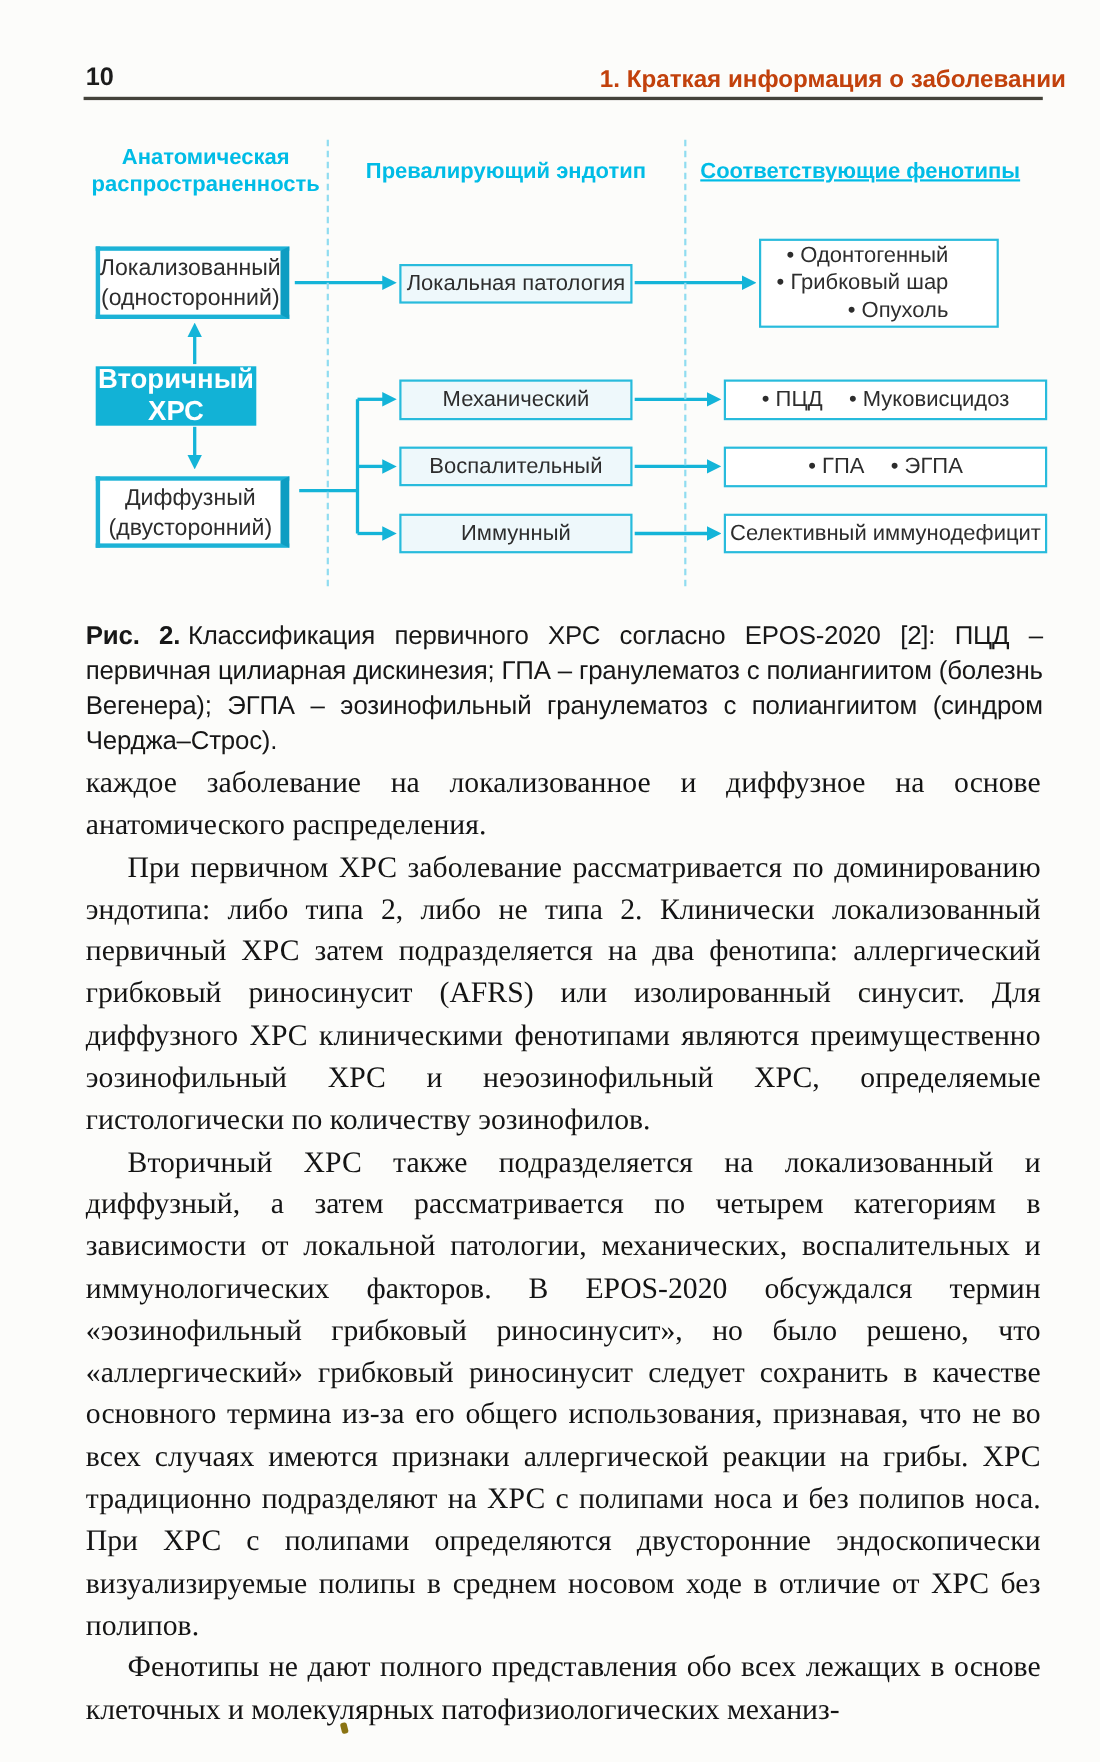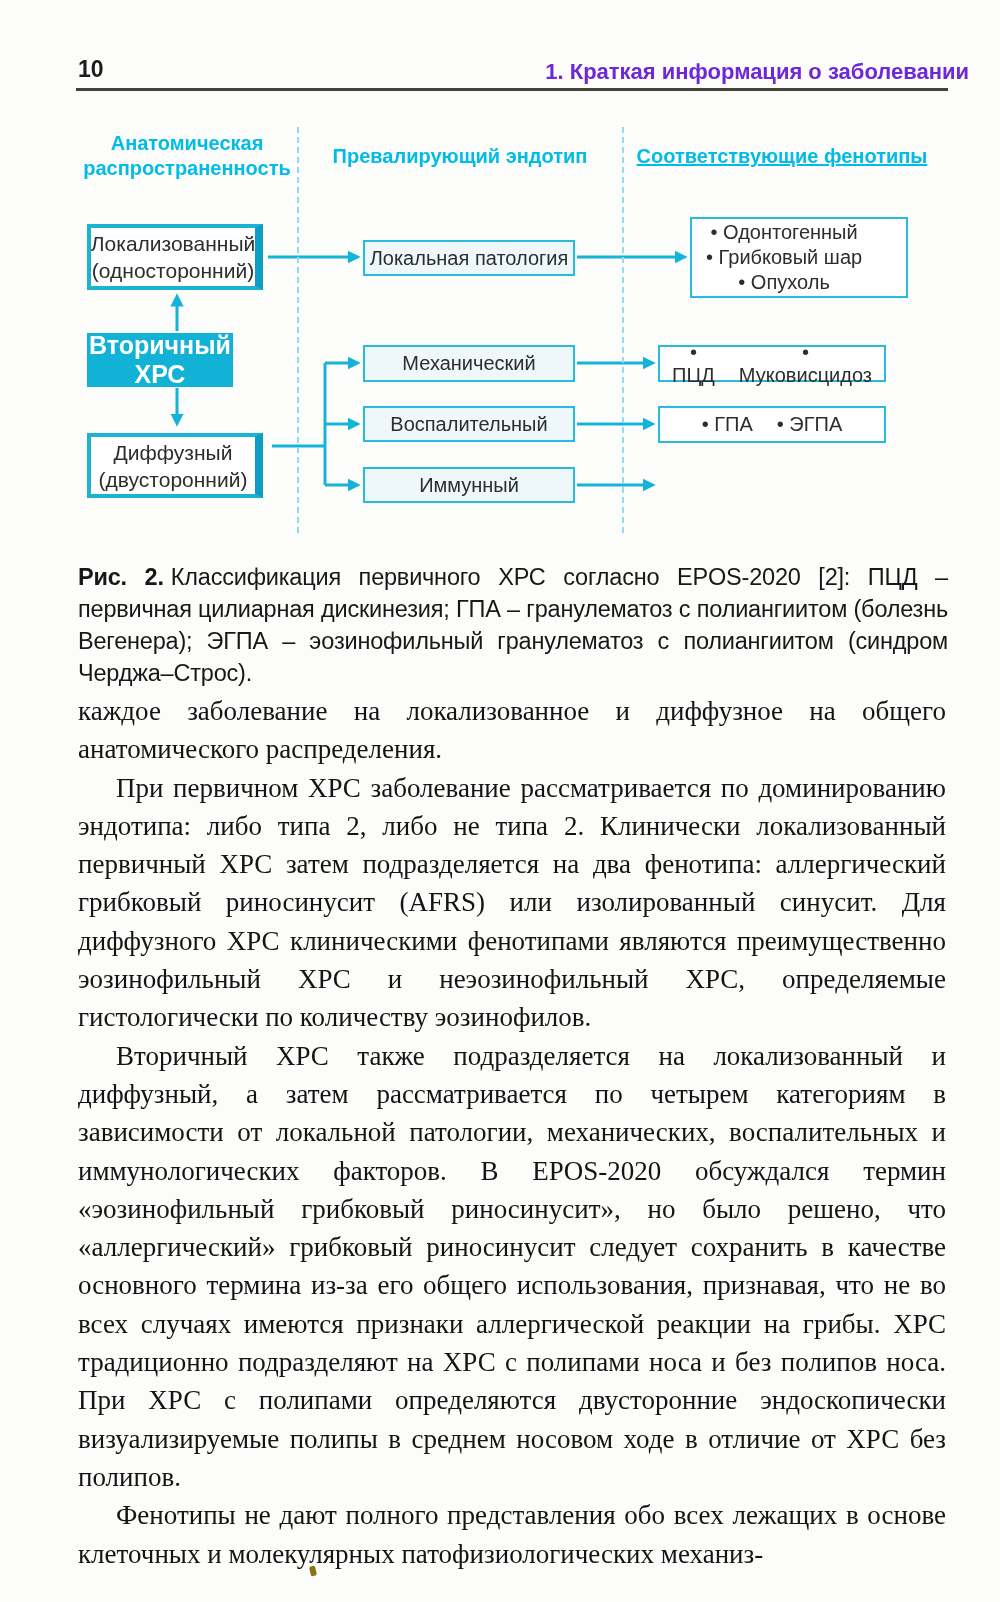--- a/index.html
+++ b/index.html
@@ -9,21 +9,21 @@
     font-family:"Liberation Sans","DejaVu Sans",sans-serif;
     padding-left:24px;
   }
   
   .page-num{
     position:absolute; left:78px; top:56px;
     font-size:23px; font-weight:bold; color:#1c1c1c;
   }
   .chapter{
     position:absolute; right:55px; top:59px;
-    font-size:22px; font-weight:bold; color:#6d28d9;
+    font-size:22px; font-weight:bold; color:#c2410c;
   }
   .rule{
     position:absolute; left:76px; top:88px; width:872px; height:3px;
     background:#44423a;
   }
   
   .dash{
     position:absolute; top:127px; height:406px; width:0;
     border-left:2px dashed #90dcf0;
   }
@@ -55,23 +55,23 @@
     background:#eef8fb; border:2px solid #28bbdc;
     font-size:20px; left:363px; width:212px; height:37px;
   }
   .e1{top:240px; height:36px;} .e2{top:345px;} .e3{top:406px; height:36px;} .e4{top:467px; height:36px;}
   .pheno{
     background:#ffffff; border:2px solid #28bbdc; font-size:20px;
   }
   .p1{
     left:690px; top:217px; width:218px; height:81px;
     flex-direction:column; align-items:flex-start; justify-content:center;
-    padding-left:14px; line-height:25px; text-align:center; white-space:pre-line;
+    padding-left:14px; line-height:25px; text-align:right; white-space:pre-line;
   }
-  .p2,.p3,.p4{left:658px; width:228px; height:37px;}
+  .p2,.p3,.p4{left:658px; width:294px; height:37px;}
   .p2{top:345px;} .p3{top:406px;} .p4{top:467px; height:36px;}
   .pheno .item{margin:0 12px;}
   .connectors{position:absolute; left:0; top:0; pointer-events:none;}
   
   .caption{
     position:absolute; left:78px; top:561px; width:870px; margin:0;
     font-size:23.5px; line-height:32px; letter-spacing:-0.2px;
     color:#171717; text-align:justify;
   }
   .caption .cap-label{font-weight:bold; margin-right:7px;}
@@ -141,26 +141,27 @@
 • Грибковый шар
 • Опухоль</div>
   <div class="dbox pheno p2">
     <span class="item">• ПЦД</span>
     <span class="item">• Муковисцидоз</span>
   </div>
   <div class="dbox pheno p3">
     <span class="item">• ГПА</span>
     <span class="item">• ЭГПА</span>
   </div>
+  <div class="dbox pheno p4">Селективный иммунодефицит</div>
 
   <p class="caption">
     <span class="cap-label">Рис. 2.</span><span>Классификация первичного ХРС согласно EPOS-2020 [2]: ПЦД – первичная цилиарная дискинезия; ГПА – гранулематоз с полиангиитом (болезнь Вегенера); ЭГПА – эозинофильный гранулематоз с полиангиитом (синдром Черджа–Строс).</span>
   </p>
 
   <div class="bodytext">
-    <p>каждое заболевание на локализованное и диффузное на общего анатомического распределения.</p>
+    <p>каждое заболевание на локализованное и диффузное на основе анатомического распределения.</p>
     <p class="indent">При первичном ХРС заболевание рассматривается по доминированию эндотипа: либо типа 2, либо не типа 2. Клинически локализованный первичный ХРС затем подразделяется на два фенотипа: аллергический грибковый риносинусит (AFRS) или изолированный синусит. Для диффузного ХРС клиническими фенотипами являются преимущественно эозинофильный ХРС и неэозинофильный ХРС, определяемые гистологически по количеству эозинофилов.</p>
     <p class="indent">Вторичный ХРС также подразделяется на локализованный и диффузный, а затем рассматривается по четырем категориям в зависимости от локальной патологии, механических, воспалительных и иммунологических факторов. В EPOS-2020 обсуждался термин «эозинофильный грибковый риносинусит», но было решено, что «аллергический» грибковый риносинусит следует сохранить в качестве основного термина из-за его общего использования, признавая, что не во всех случаях имеются признаки аллергической реакции на грибы. ХРС традиционно подразделяют на ХРС с полипами носа и без полипов носа. При ХРС с полипами определяются двусторонние эндоскопически визуализируемые полипы в среднем носовом ходе в отличие от ХРС без полипов.</p>
     <p class="indent">Фенотипы не дают полного представления обо всех лежащих в основе клеточных и молекулярных патофизиологических механиз-</p>
   </div>
 
   <div class="stray"></div>
 </div>
 
 </body></html>

